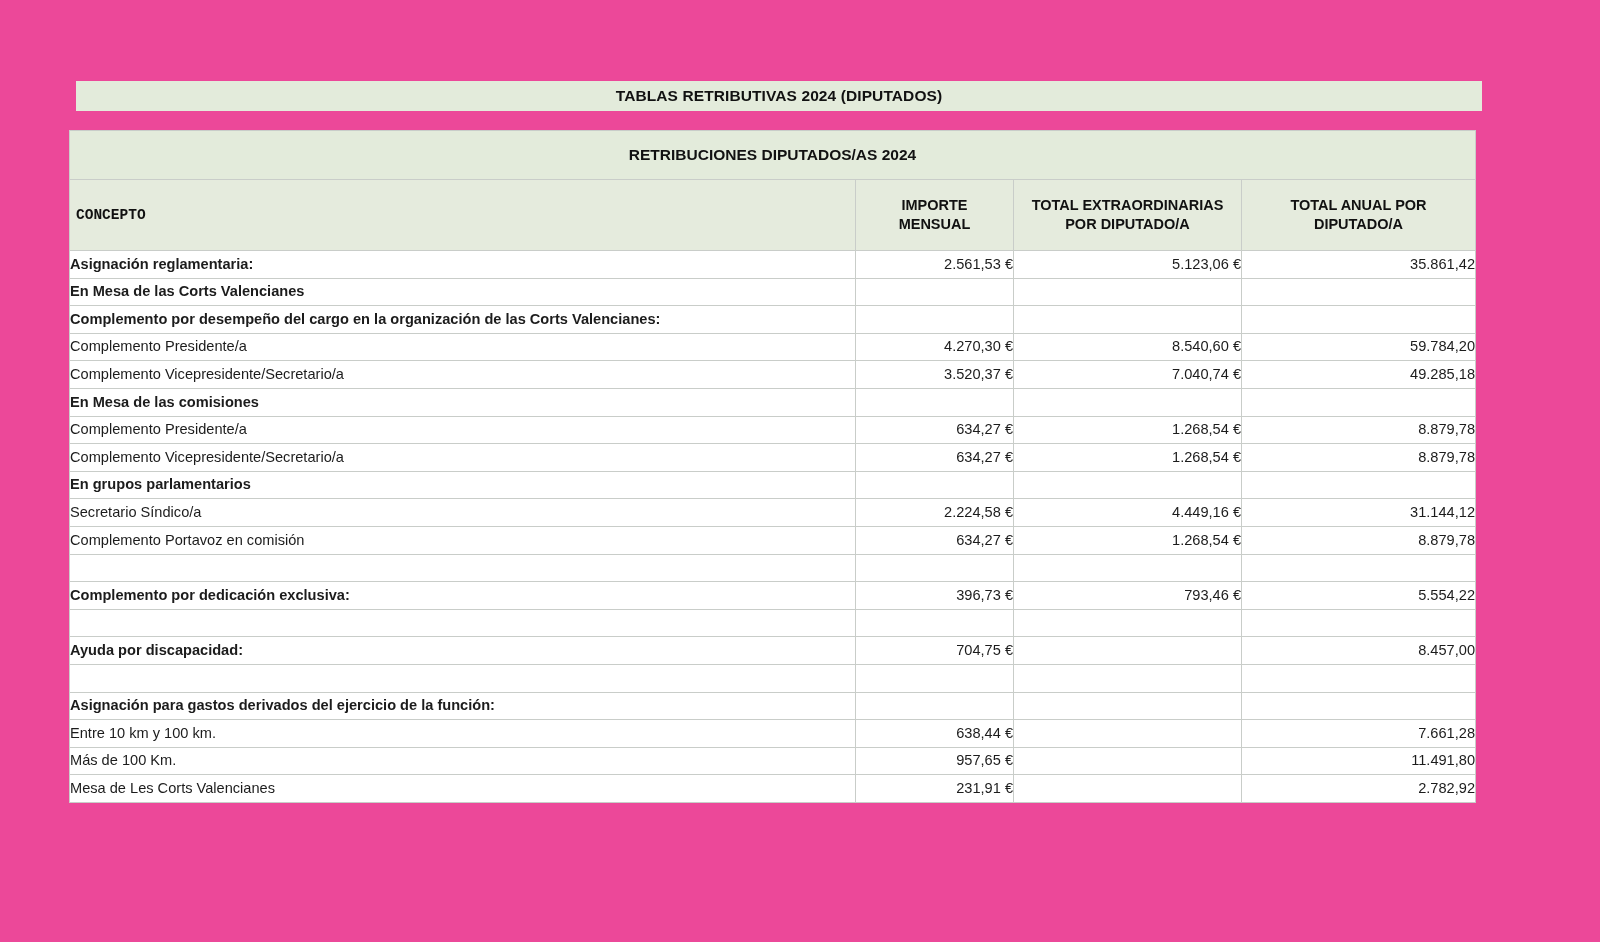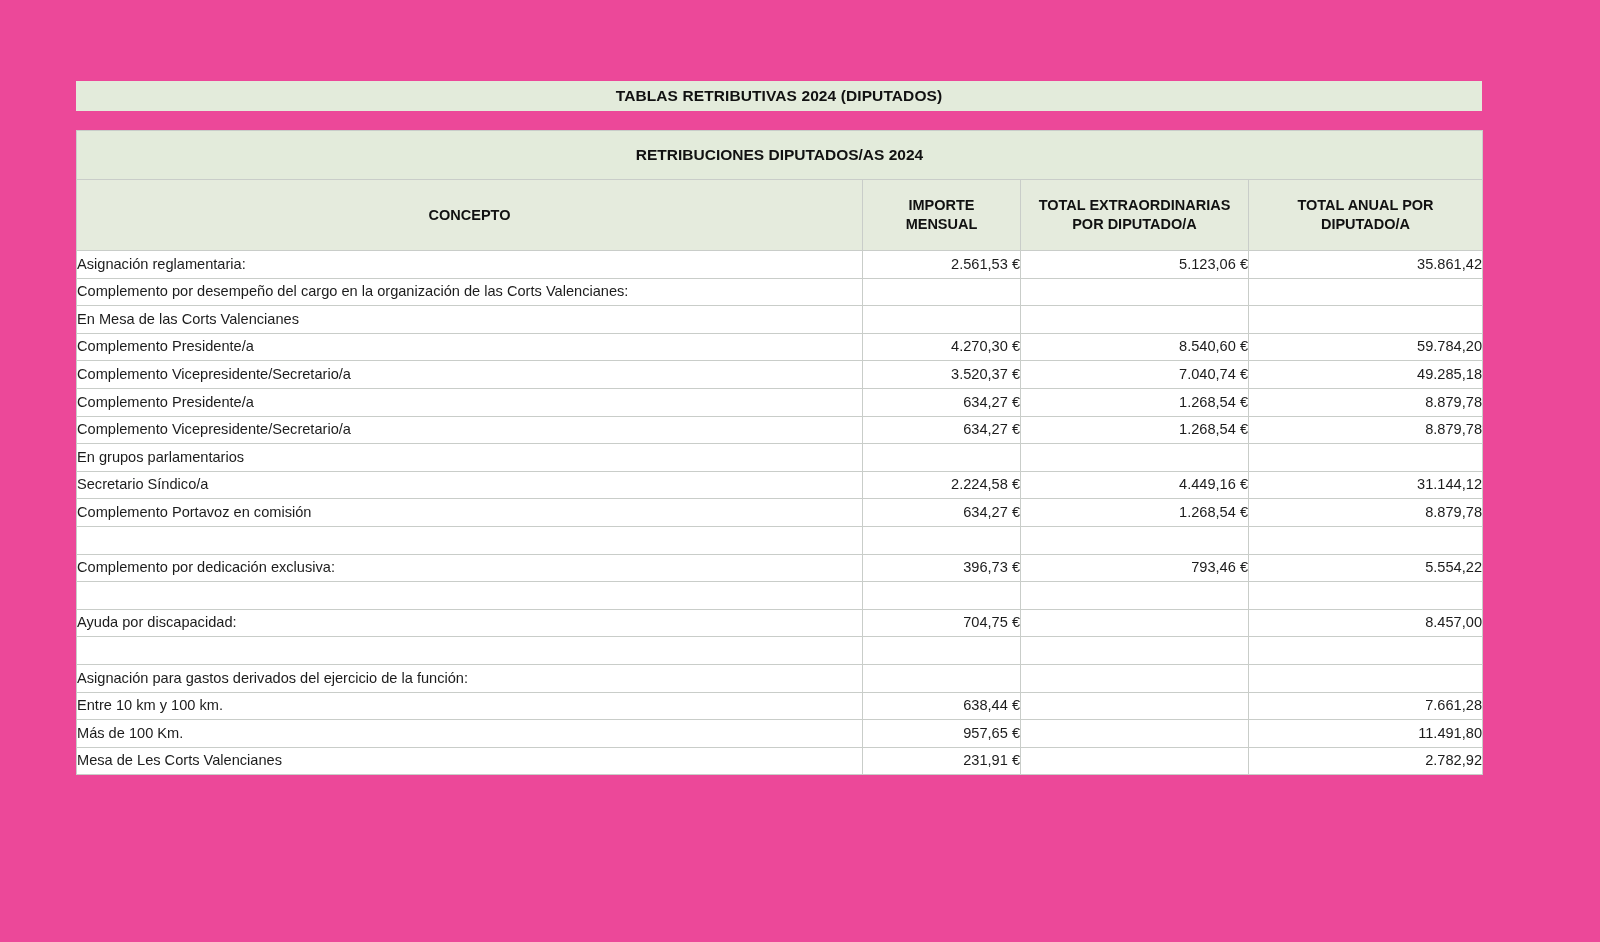--- a/index.html
+++ b/index.html
@@ -37,21 +37,21 @@
   .doc-title-bar .doc-title-text {
     font-size: 15.5px;
     font-weight: bold;
     letter-spacing: 0.1px;
     color: #111111;
   }
 
   
   .table-wrap {
     position: absolute;
-    left: 76px;
+    left: 69px;
     top: 130px;
     width: 1406px;
   }
 
   table.retrib {
     border-collapse: collapse;
     width: 1406px;
     table-layout: fixed;
   }
 
@@ -85,42 +85,43 @@
   tr.head-row th {
     background: #e5ebdd;
     height: 70px;
     font-size: 14.5px;
     font-weight: bold;
     color: #111111;
     line-height: 1.28;
     padding: 0 6px;
   }
   tr.head-row th.concepto-head {
-    text-align: center;
+    text-align: left;
+    font-family: Liberation Mono, monospace;
   }
 
   
   tr.data-row td {
     height: 26.6px;
     font-size: 14.6px;
     color: #1c1c1c;
     line-height: 1.05;
   }
   td.cell-concepto {
     text-align: left;
     padding-left: 6px;
     white-space: nowrap;
   }
   td.cell-num {
     text-align: right;
     padding-right: 8px;
     white-space: nowrap;
   }
   tr.data-row.bold td.cell-concepto {
-    font-weight: normal;
+    font-weight: bold;
   }
   tr.data-row.spacer td {
     height: 26.6px;
   }
 </style>
 </head>
 <body>
 
 <div class="page">
 
@@ -161,43 +162,49 @@
         </tr>
       </thead>
       <tbody id="table-body">
           <tr class="data-row bold">
             <td class="cell-concepto">Asignación reglamentaria:</td>
             <td class="cell-num">2.561,53 €</td>
             <td class="cell-num">5.123,06 €</td>
             <td class="cell-num">35.861,42</td>
           </tr>
           <tr class="data-row bold">
+            <td class="cell-concepto">En Mesa de las Corts Valencianes</td>
+            <td class="cell-num"></td>
+            <td class="cell-num"></td>
+            <td class="cell-num"></td>
+          </tr>
+          <tr class="data-row bold">
             <td class="cell-concepto">Complemento por desempeño del cargo en la organización de las Corts Valencianes:</td>
-            <td class="cell-num"></td>
-            <td class="cell-num"></td>
-            <td class="cell-num"></td>
-          </tr>
-          <tr class="data-row bold">
-            <td class="cell-concepto">En Mesa de las Corts Valencianes</td>
             <td class="cell-num"></td>
             <td class="cell-num"></td>
             <td class="cell-num"></td>
           </tr>
           <tr class="data-row">
             <td class="cell-concepto">Complemento Presidente/a</td>
             <td class="cell-num">4.270,30 €</td>
             <td class="cell-num">8.540,60 €</td>
             <td class="cell-num">59.784,20</td>
           </tr>
           <tr class="data-row">
             <td class="cell-concepto">Complemento Vicepresidente/Secretario/a</td>
             <td class="cell-num">3.520,37 €</td>
             <td class="cell-num">7.040,74 €</td>
             <td class="cell-num">49.285,18</td>
           </tr>
+          <tr class="data-row bold">
+            <td class="cell-concepto">En Mesa de las comisiones</td>
+            <td class="cell-num"></td>
+            <td class="cell-num"></td>
+            <td class="cell-num"></td>
+          </tr>
           <tr class="data-row">
             <td class="cell-concepto">Complemento Presidente/a</td>
             <td class="cell-num">634,27 €</td>
             <td class="cell-num">1.268,54 €</td>
             <td class="cell-num">8.879,78</td>
           </tr>
           <tr class="data-row">
             <td class="cell-concepto">Complemento Vicepresidente/Secretario/a</td>
             <td class="cell-num">634,27 €</td>
             <td class="cell-num">1.268,54 €</td>

